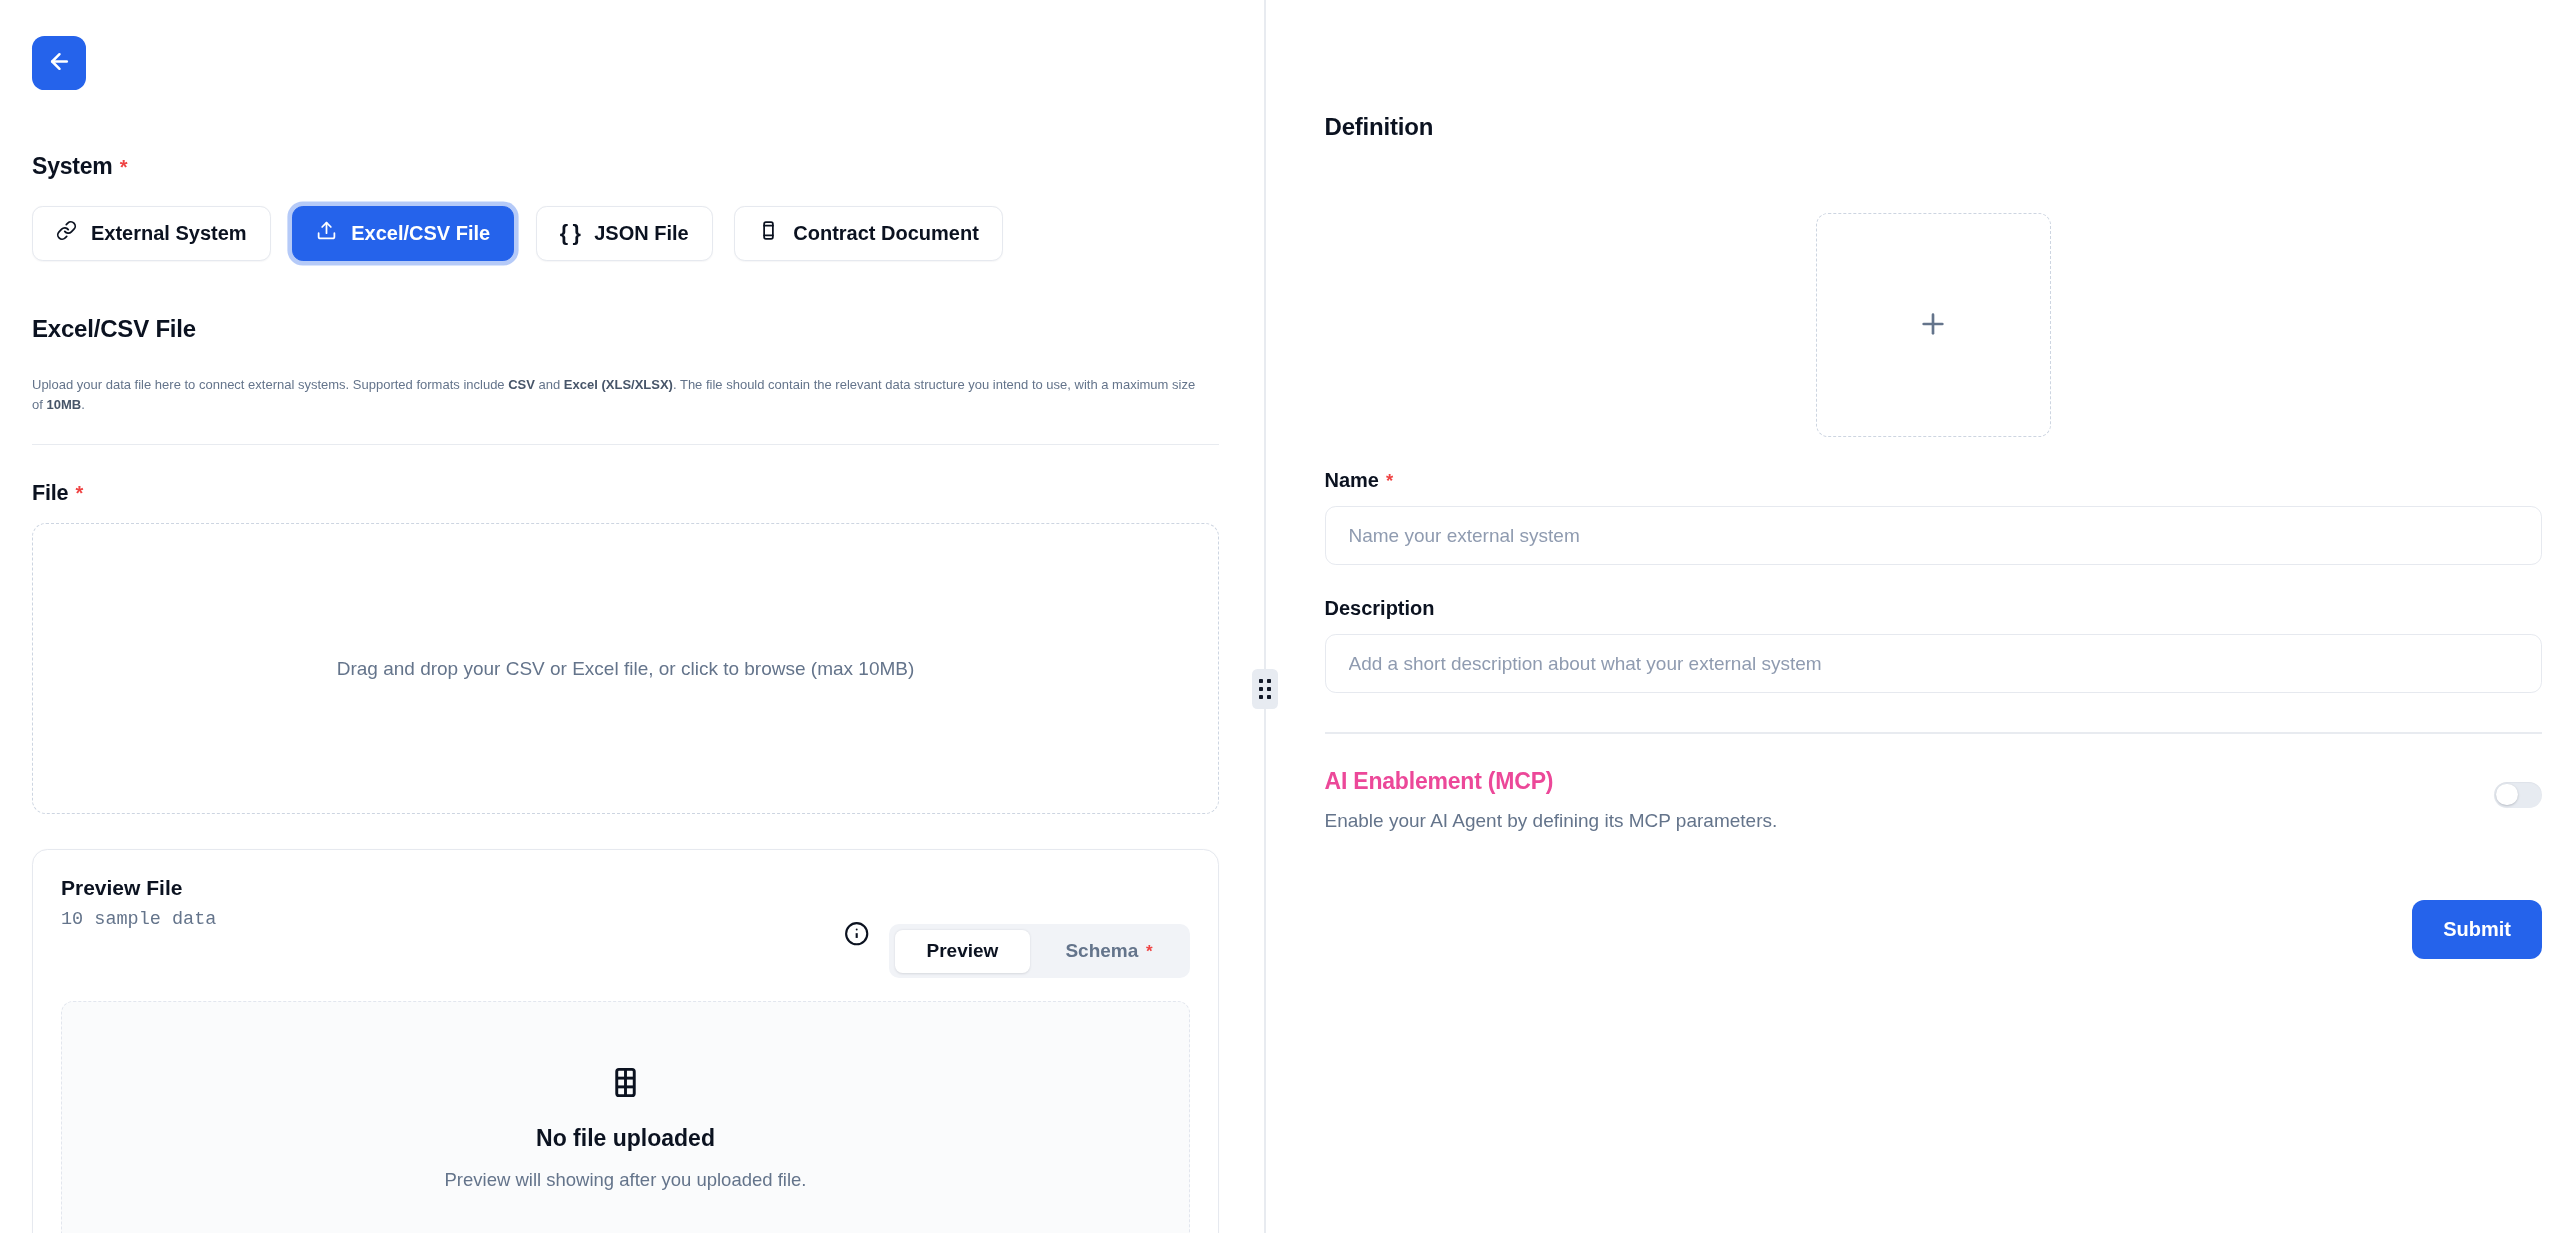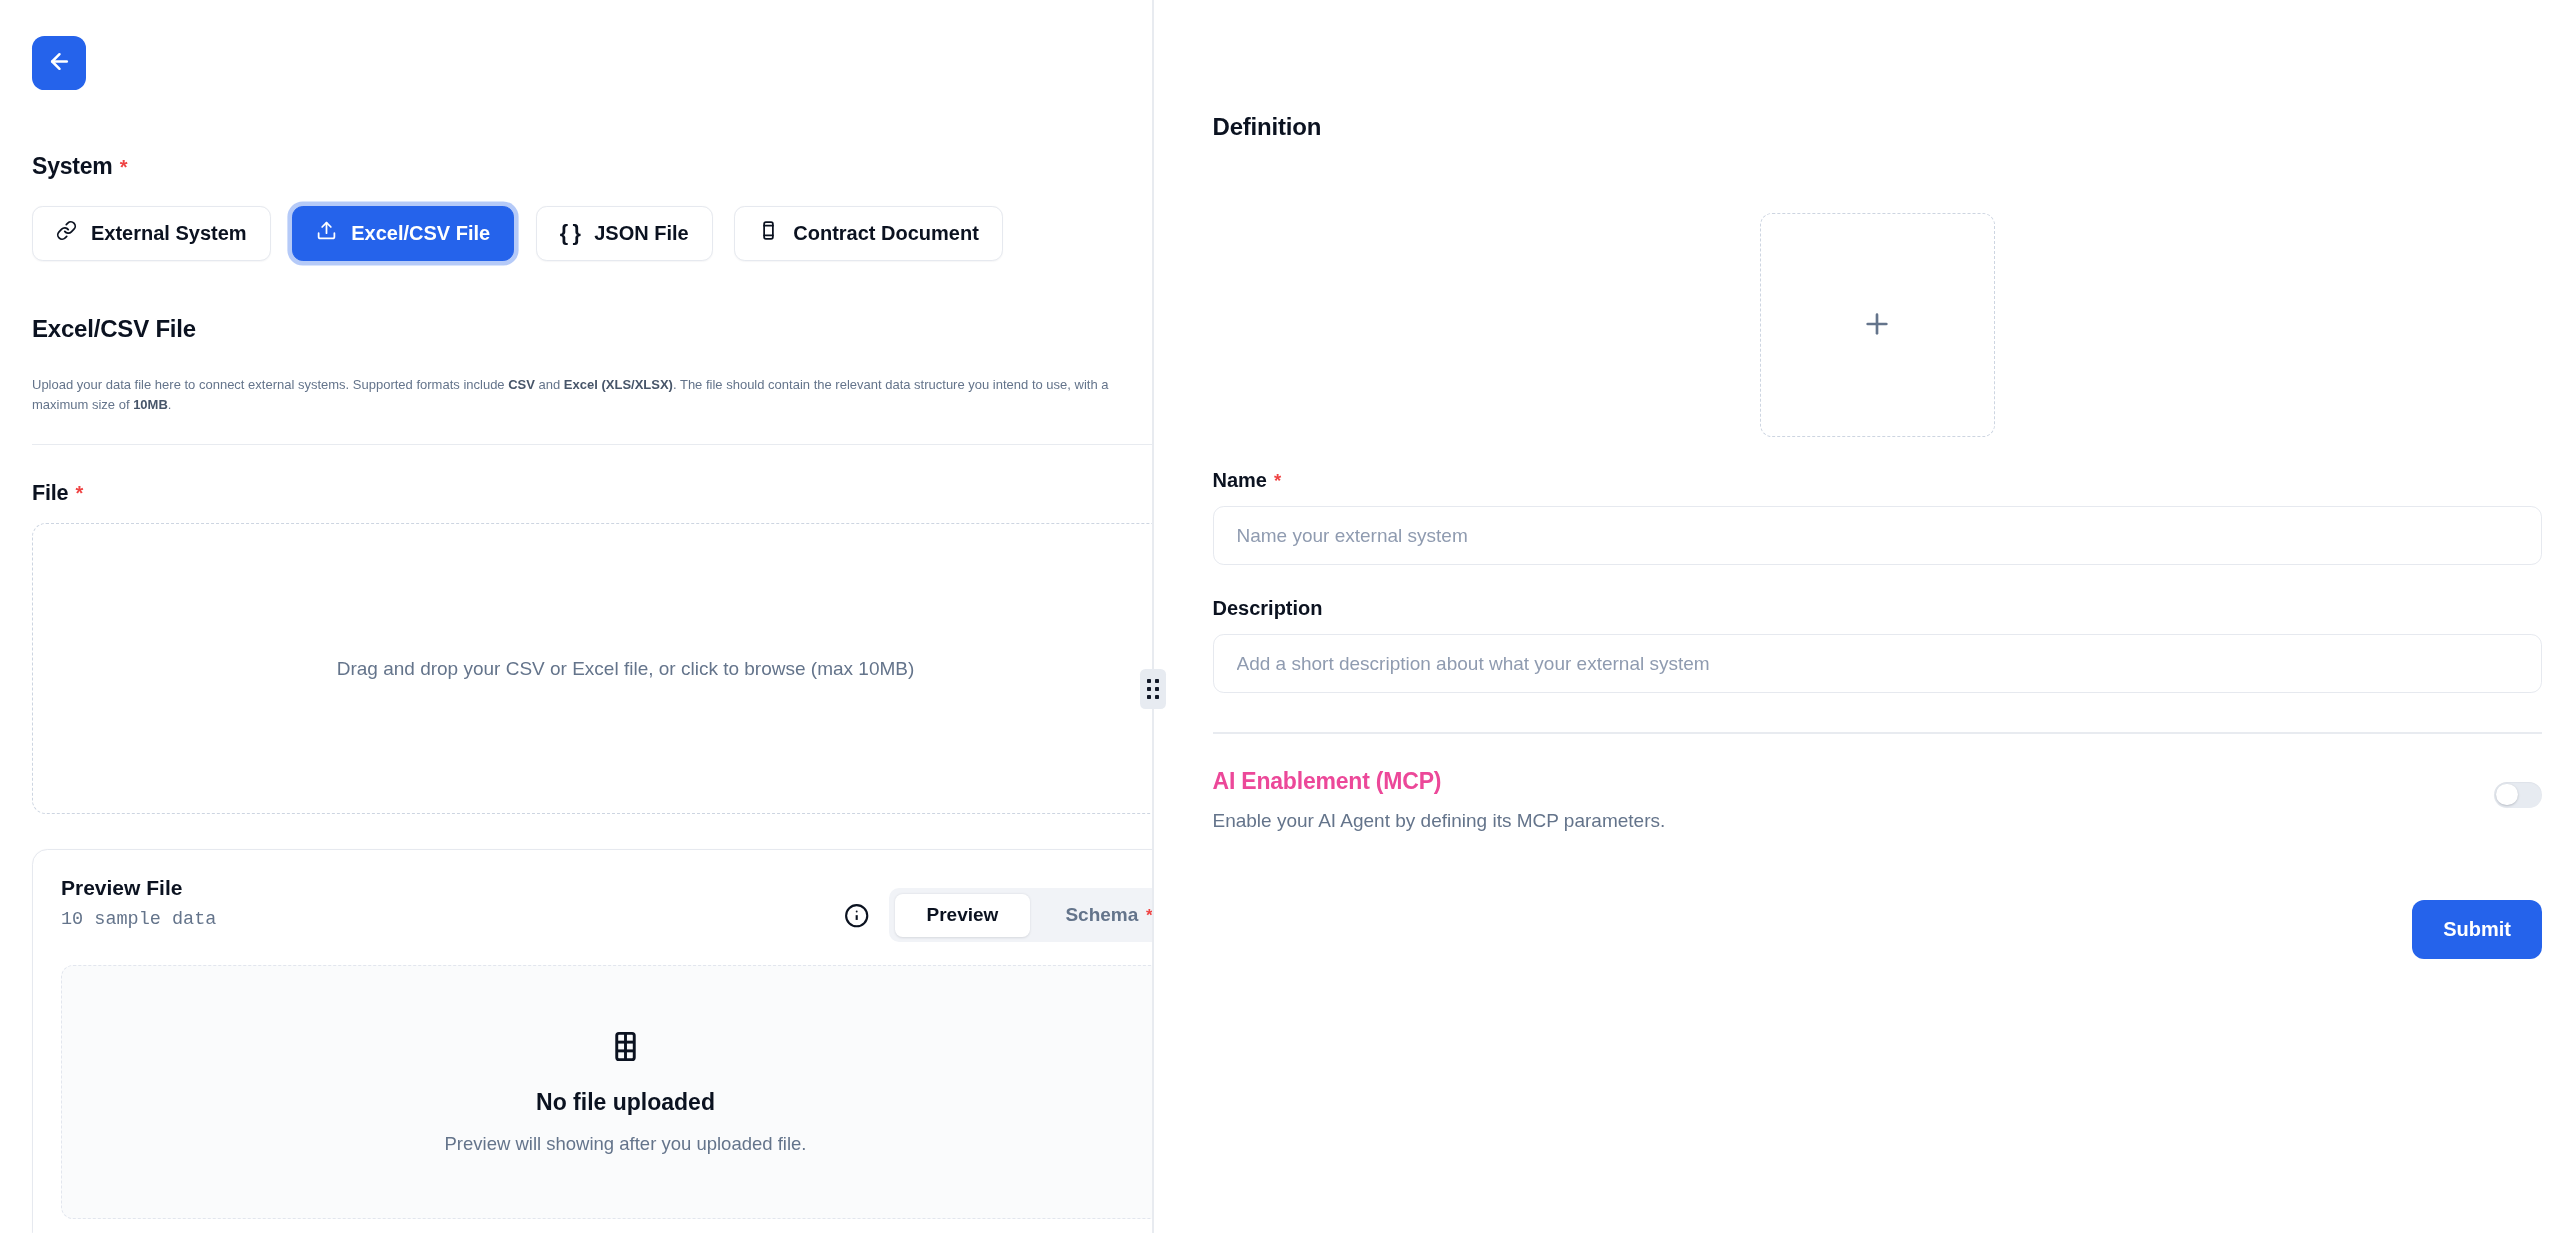--- a/index.html
+++ b/index.html
@@ -7,21 +7,21 @@
     width: 2576px; height: 1233px;
     background: #ffffff;
     font-family: "Liberation Sans", sans-serif;
     color: #0f172a;
     overflow: hidden;
   }
   .page { position: relative; width: 2576px; height: 1233px; display: flex; }
 
   
   .left-pane {
-    width: 1152px;
+    width: 1264px;
     height: 100%;
     padding: 31px 36px 0 32px;
     position: relative;
     overflow: hidden;
   }
   .back-btn {
     width: 54px; height: 54px;
     background: #2563eb;
     border-radius: 12.3px;
     border: none;
@@ -111,20 +111,21 @@
   .preview-right { display: flex; align-items: center; gap: 20px; margin-top: 12.3px; }
   .info-icon { width: 25.4px; height: 25.4px; }
   .info-icon svg { width: 25.4px; height: 25.4px; fill: none; stroke: #0b1220; stroke-width: 2; }
 
   .seg {
     display: flex;
     background: #f1f3f7;
     border-radius: 10px;
     padding: 5.4px;
     gap: 3.1px;
+    margin-top: 36px;
   }
   .seg-btn {
     height: 43px;
     padding: 0 32px;
     border-radius: 7.7px;
     border: none;
     background: transparent;
     font-size: 19px;
     font-weight: 600;
     color: #64748b;

